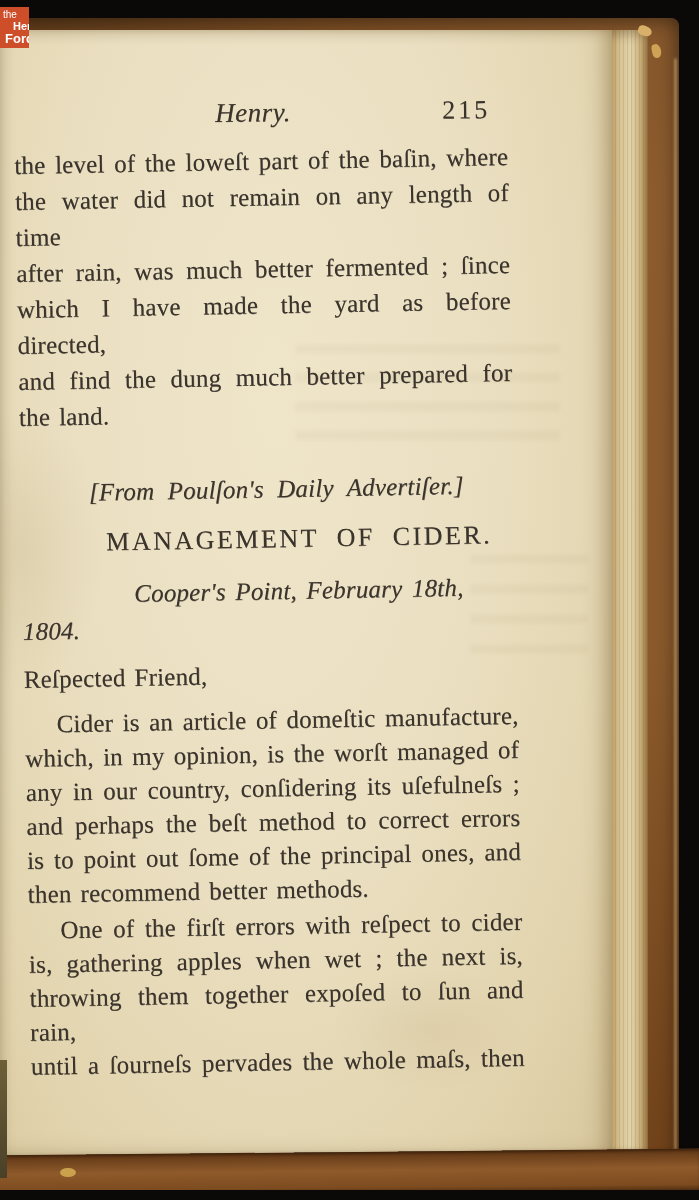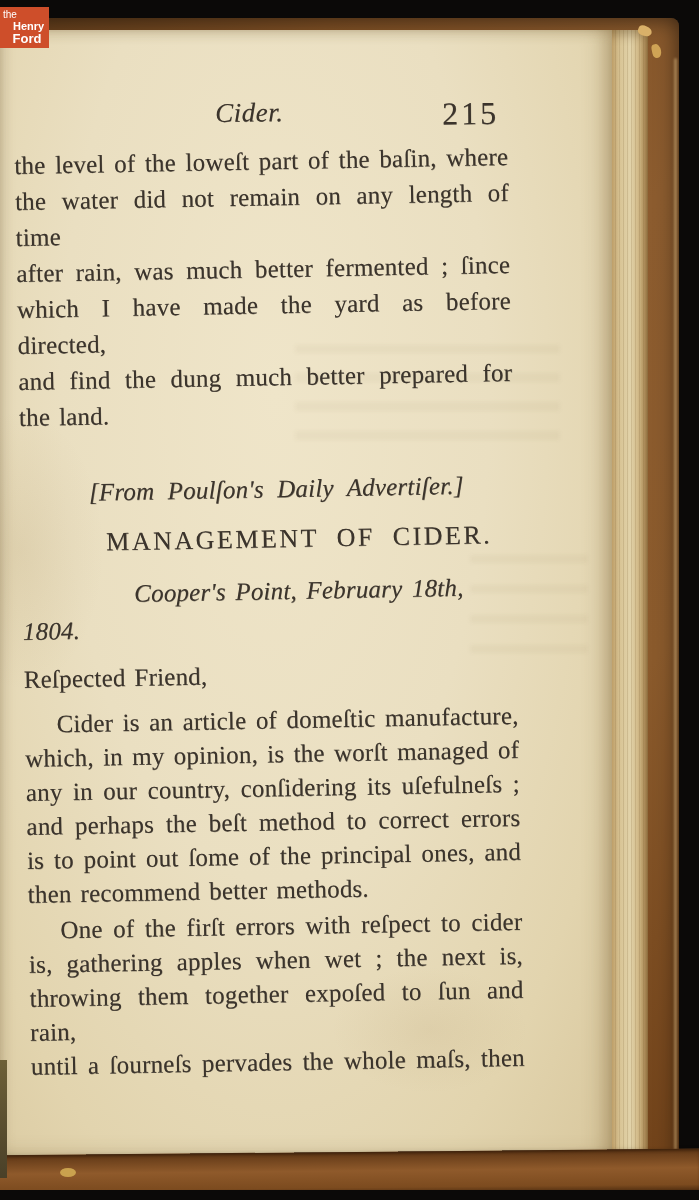--- a/index.html
+++ b/index.html
@@ -63,40 +63,40 @@
 
   
   .ghost{position:absolute;opacity:.55;filter:blur(2px);pointer-events:none;}
   .g1{left:295px;top:345px;width:265px;height:115px;
       background:repeating-linear-gradient(0deg,rgba(125,104,62,0) 0 20px,rgba(125,104,62,.10) 20px 29px);}
   .g2{left:470px;top:540px;width:118px;height:135px;
       background:repeating-linear-gradient(0deg,rgba(125,104,62,0) 0 22px,rgba(125,104,62,.10) 22px 30px);}
 
   
   .logo{
-    position:absolute;left:0;top:7px;width:49px;height:41px;
+    position:absolute;left:0;top:7px;width:29px;height:41px;
     background:#ce4e2a;color:#fff;font-family:"Liberation Sans",sans-serif;
     overflow:hidden;
   }
   .logo .t{display:block;font-size:10px;line-height:10px;margin:3px 0 0 3px;font-weight:400;}
   .logo .h{display:block;font-size:11px;line-height:12px;margin:0 0 0 13px;font-weight:700;}
   .logo .f{display:block;font-size:13px;line-height:13px;margin:0 0 0 5px;font-weight:700;text-align:center;}
 
   
   .page-header{
     position:absolute;left:14px;top:100px;width:494px;height:34px;
     transform:rotate(-0.6deg);transform-origin:0 0;
     color:#3b342c;
   }
   .running-title{
     position:absolute;left:201px;top:0;font-style:italic;font-size:27px;letter-spacing:.5px;
     text-shadow:.3px .4px .6px rgba(59,52,44,.5);
   }
   .page-number{
-    position:absolute;left:428px;top:0;font-size:32px;letter-spacing:3px;
+    position:absolute;left:428px;top:0;font-size:26px;letter-spacing:3px;
     text-shadow:.3px .4px .6px rgba(59,52,44,.5);
   }
 
   
   .content{
     position:absolute;left:14px;top:148px;width:494px;
     transform:rotate(-1.05deg);transform-origin:0 0;
     color:#3b342c;font-size:25px;line-height:36px;word-spacing:2.5px;letter-spacing:.2px;
     text-shadow:.3px .4px .6px rgba(59,52,44,.5);
   }
@@ -125,21 +125,21 @@
 
   <div class="chip chip-a"></div>
   <div class="chip chip-b"></div>
   <div class="chip chip-c"></div>
   <div class="wedge"></div>
 
   <div class="ghost g1"></div>
   <div class="ghost g2"></div>
 
   <div class="page-header">
-    <span class="running-title">Cider.</span>
+    <span class="running-title">Henry.</span>
     <span class="page-number">215</span>
   </div>
 
   <div class="content">
 
     <div class="para p1">
       <div class="line j">the level of the loweſt part of the baſin, where</div>
       <div class="line j">the water did not remain on any length of time</div>
       <div class="line j">after rain, was much better fermented ; ſince</div>
       <div class="line j">which I have made the yard as before directed,</div>

